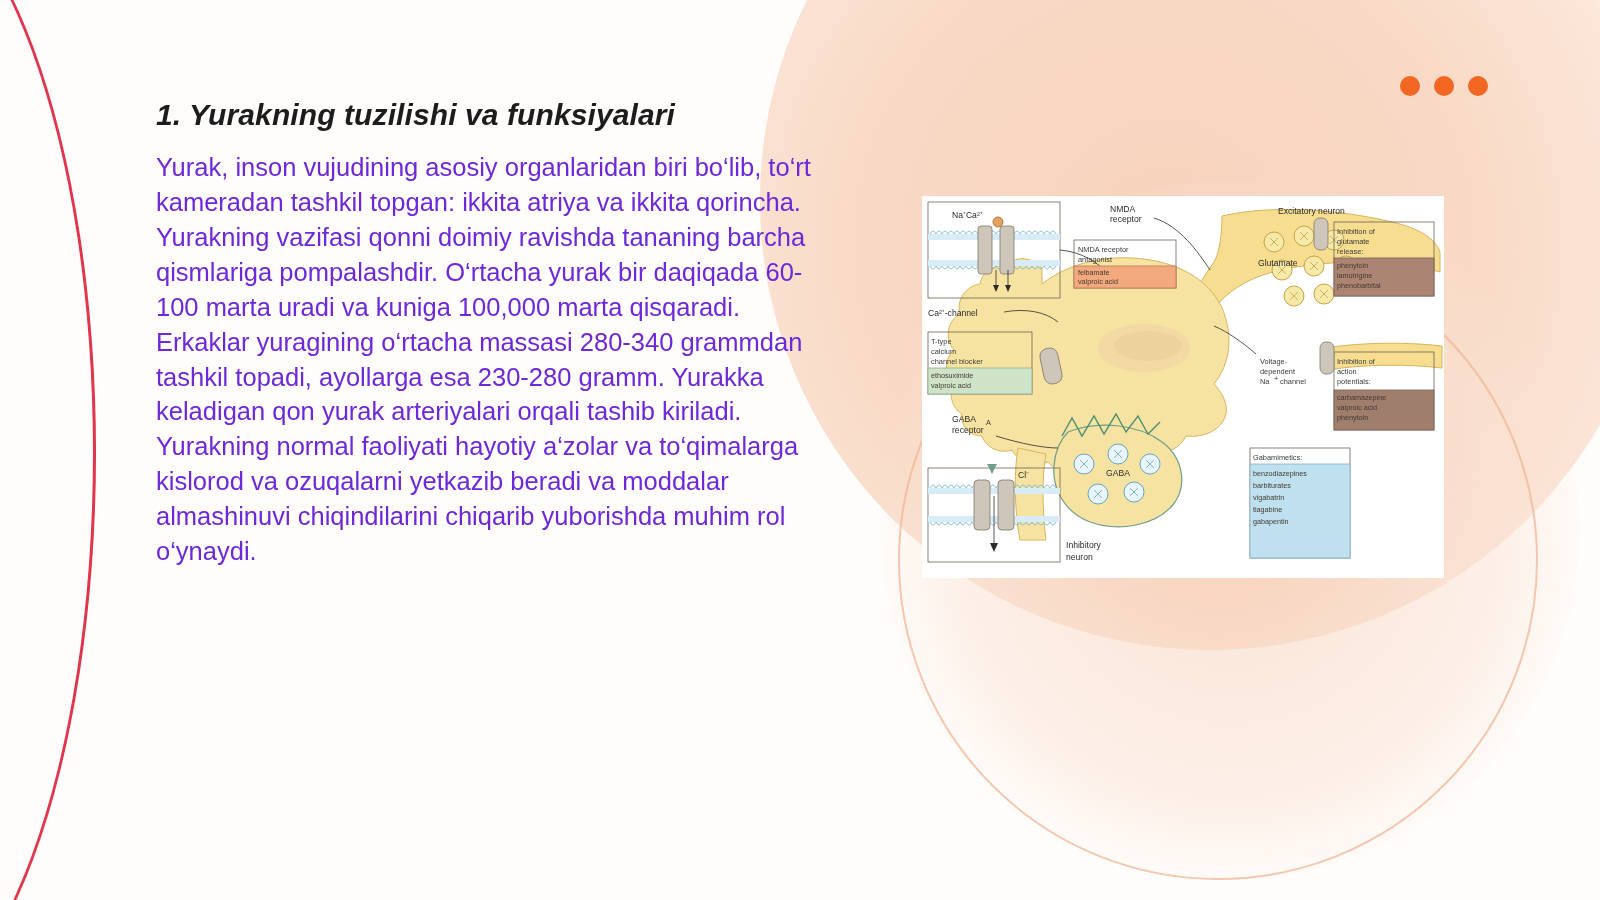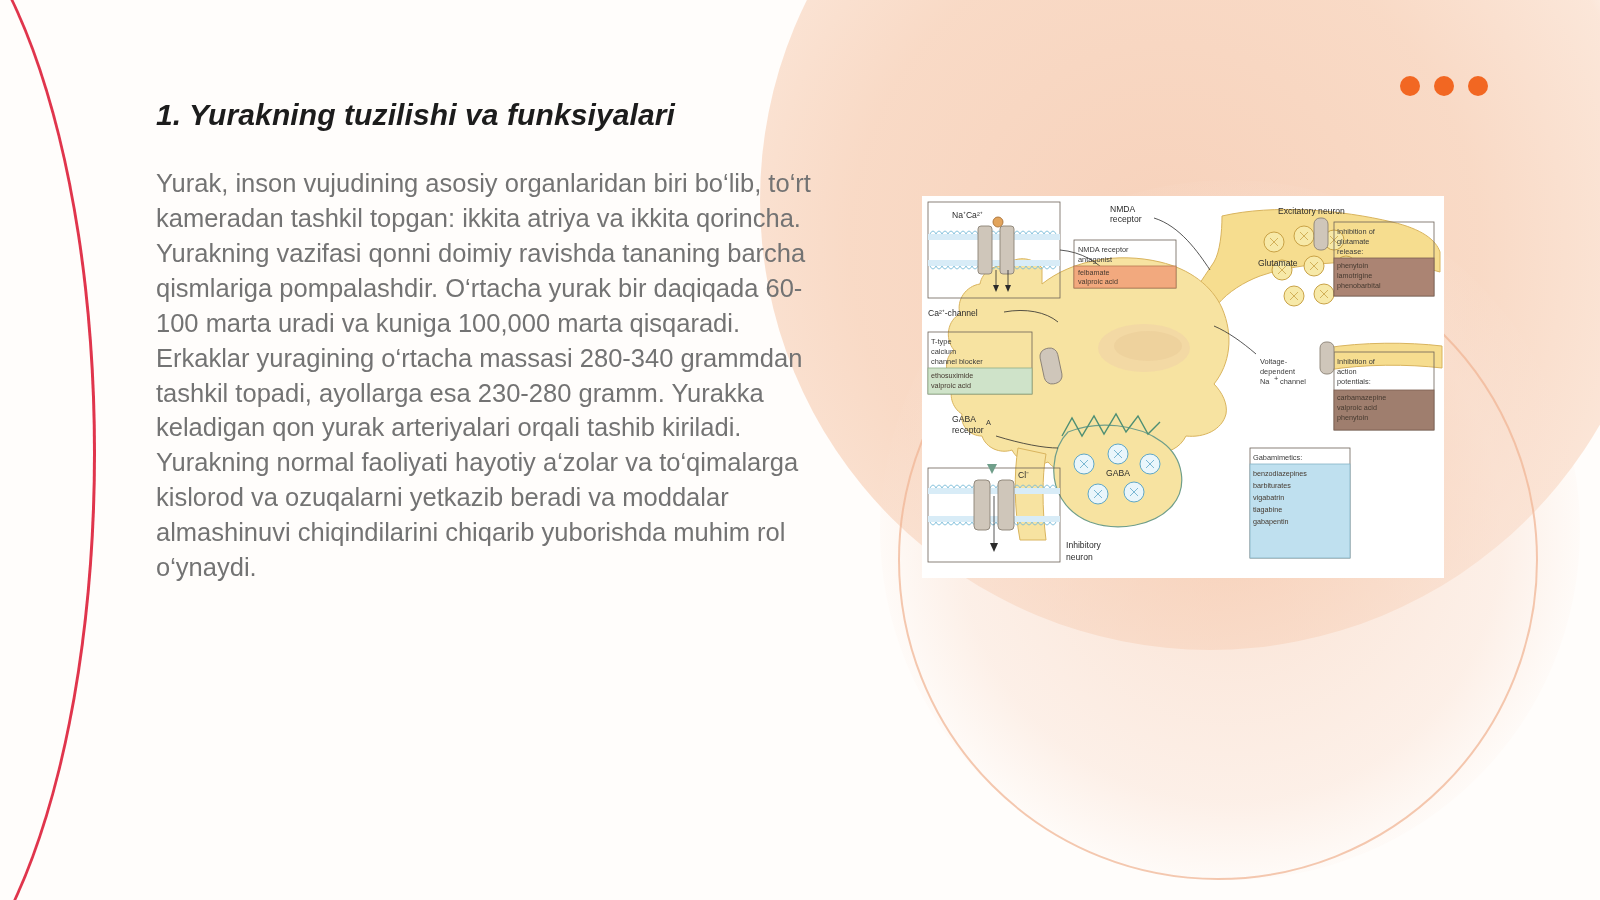--- a/index.html
+++ b/index.html
@@ -78,32 +78,32 @@
   }
 
   
   .text-col {
     position: absolute;
     left: 156px;
     top: 98px;
     width: 672px;
   }
   .slide-title {
-    margin: 0 0 34px 0;
+    margin: 0 0 18px 0;
     font-size: 30px;
     font-style: italic;
     font-weight: bold;
     color: #1c1c1c;
     letter-spacing: .1px;
   }
   .slide-body {
     margin: 0;
     font-size: 25.5px;
     line-height: 1.37;
-    color: #737373;
+    color: #6d28d9;
     letter-spacing: 0px;
   }
 
   
   .figure {
     position: absolute;
     left: 922px;
     top: 196px;
     width: 522px;
     height: 382px;

